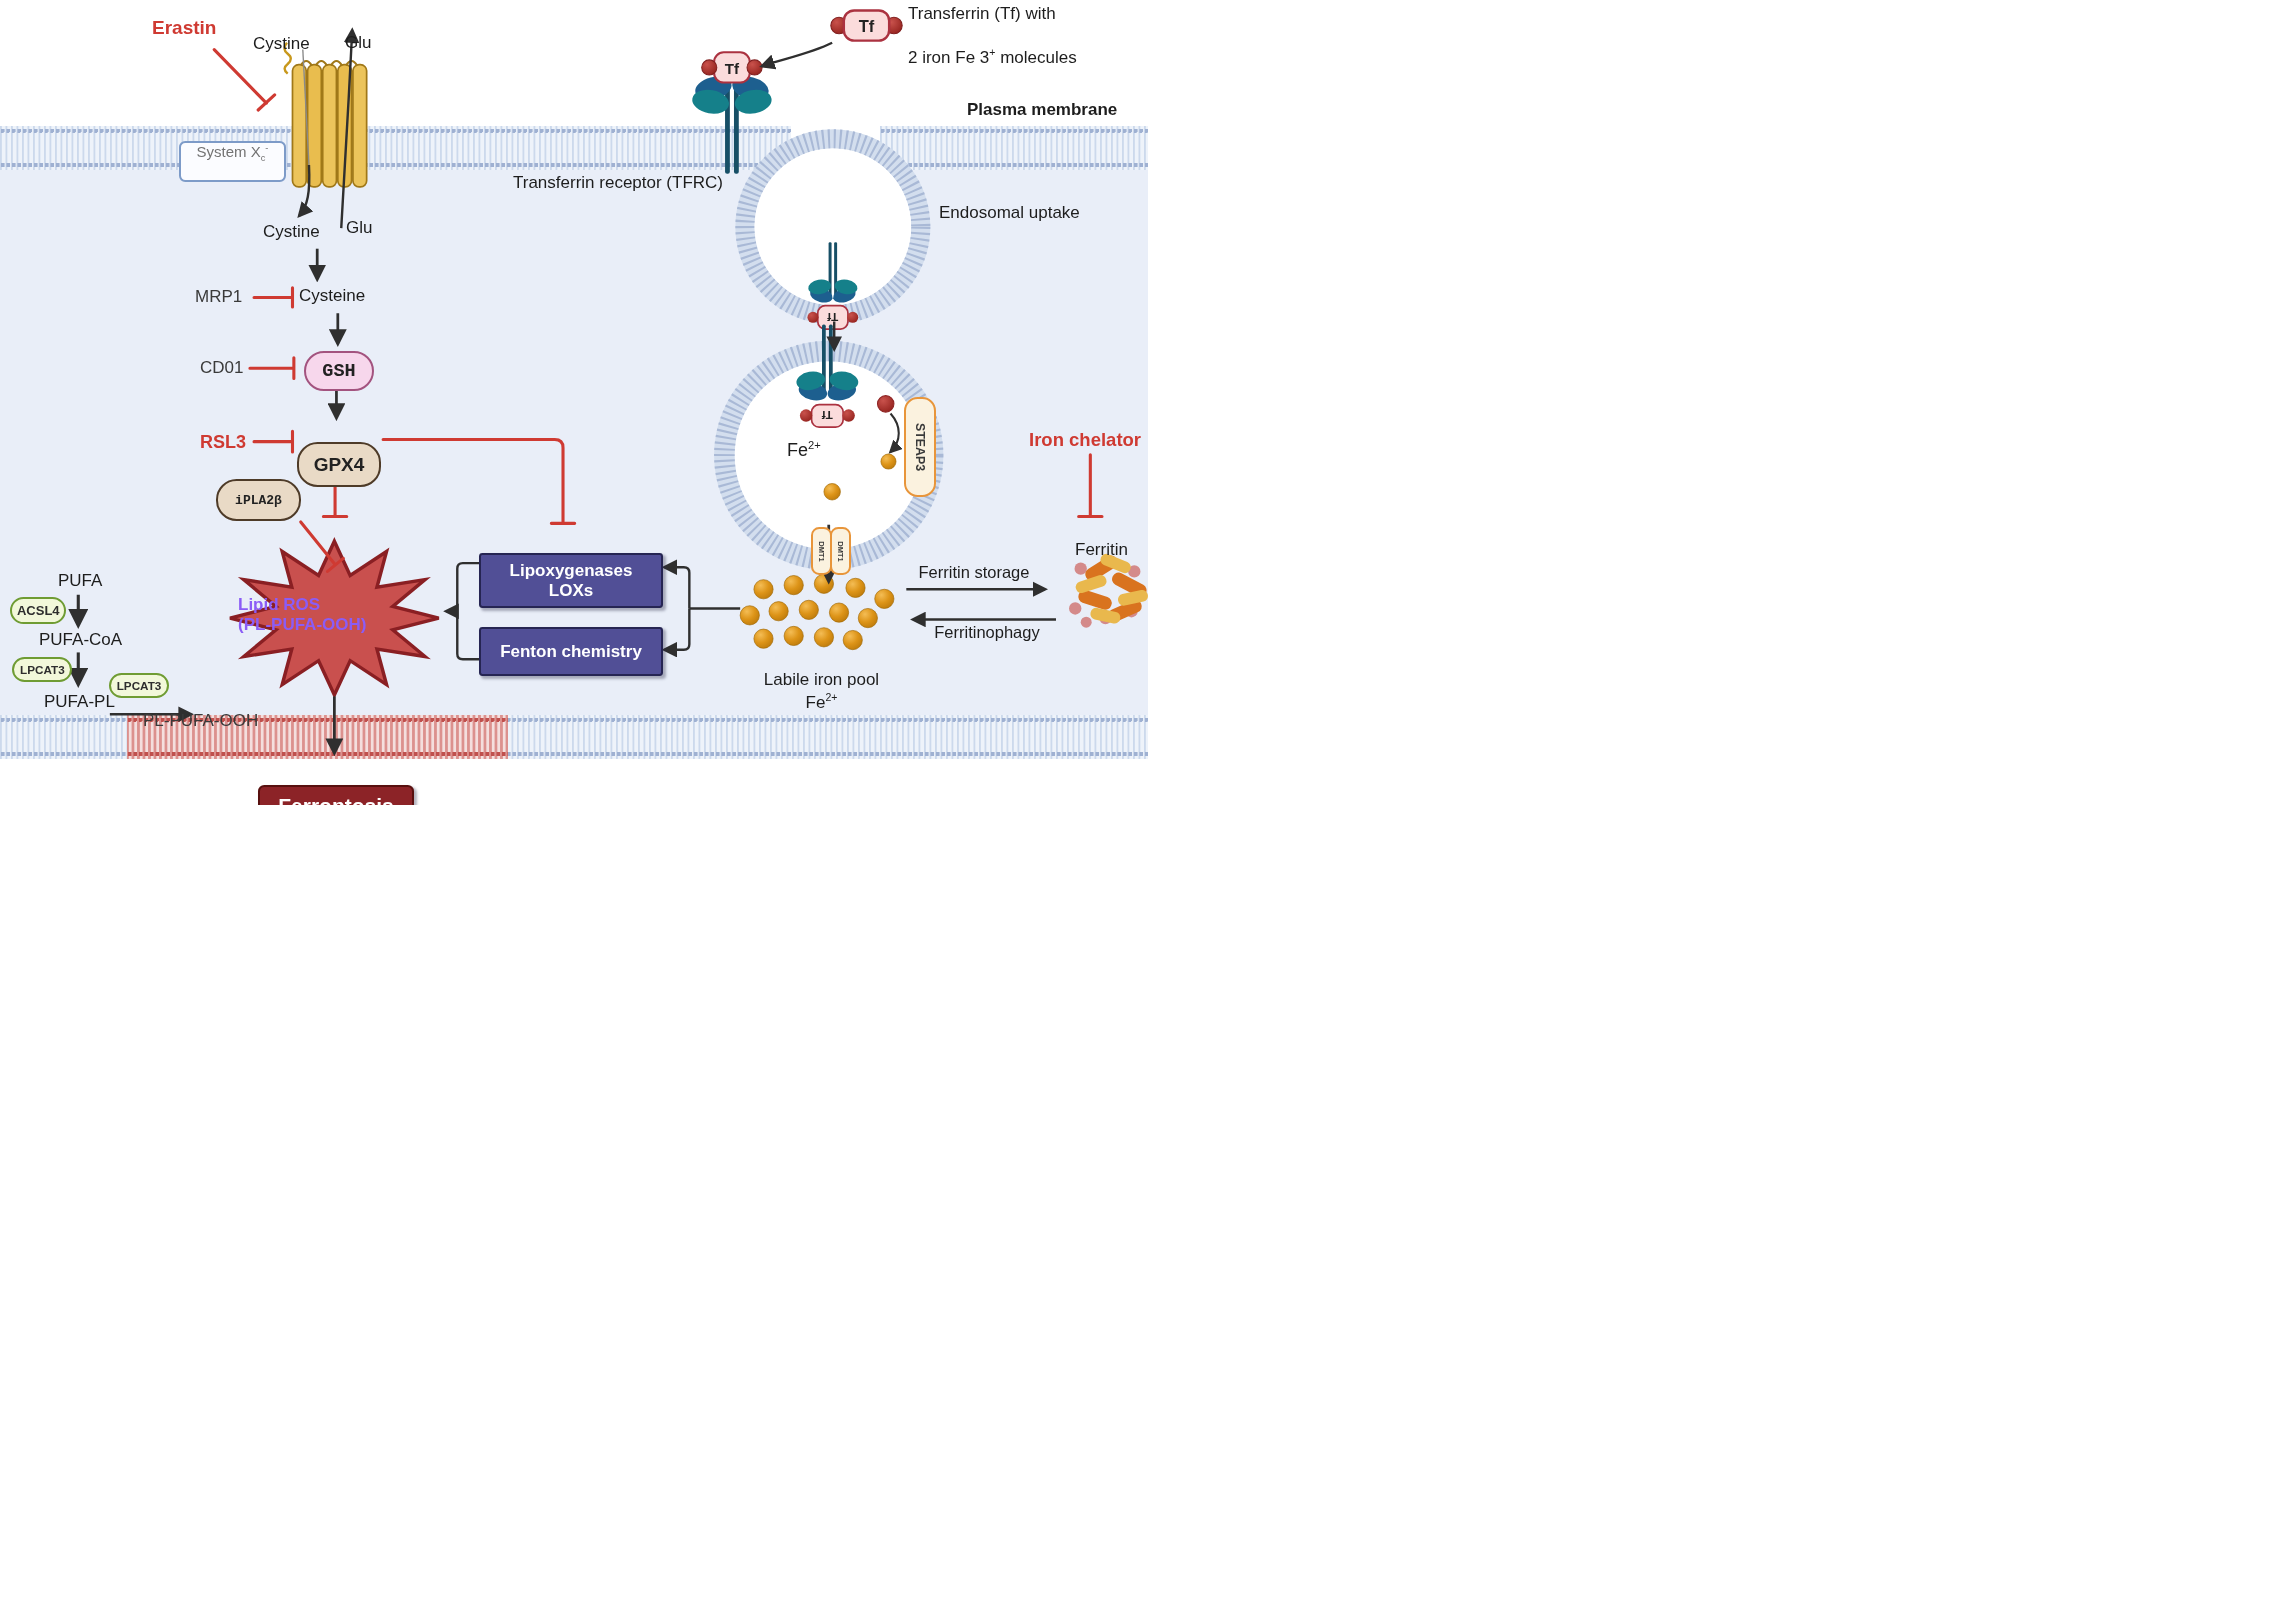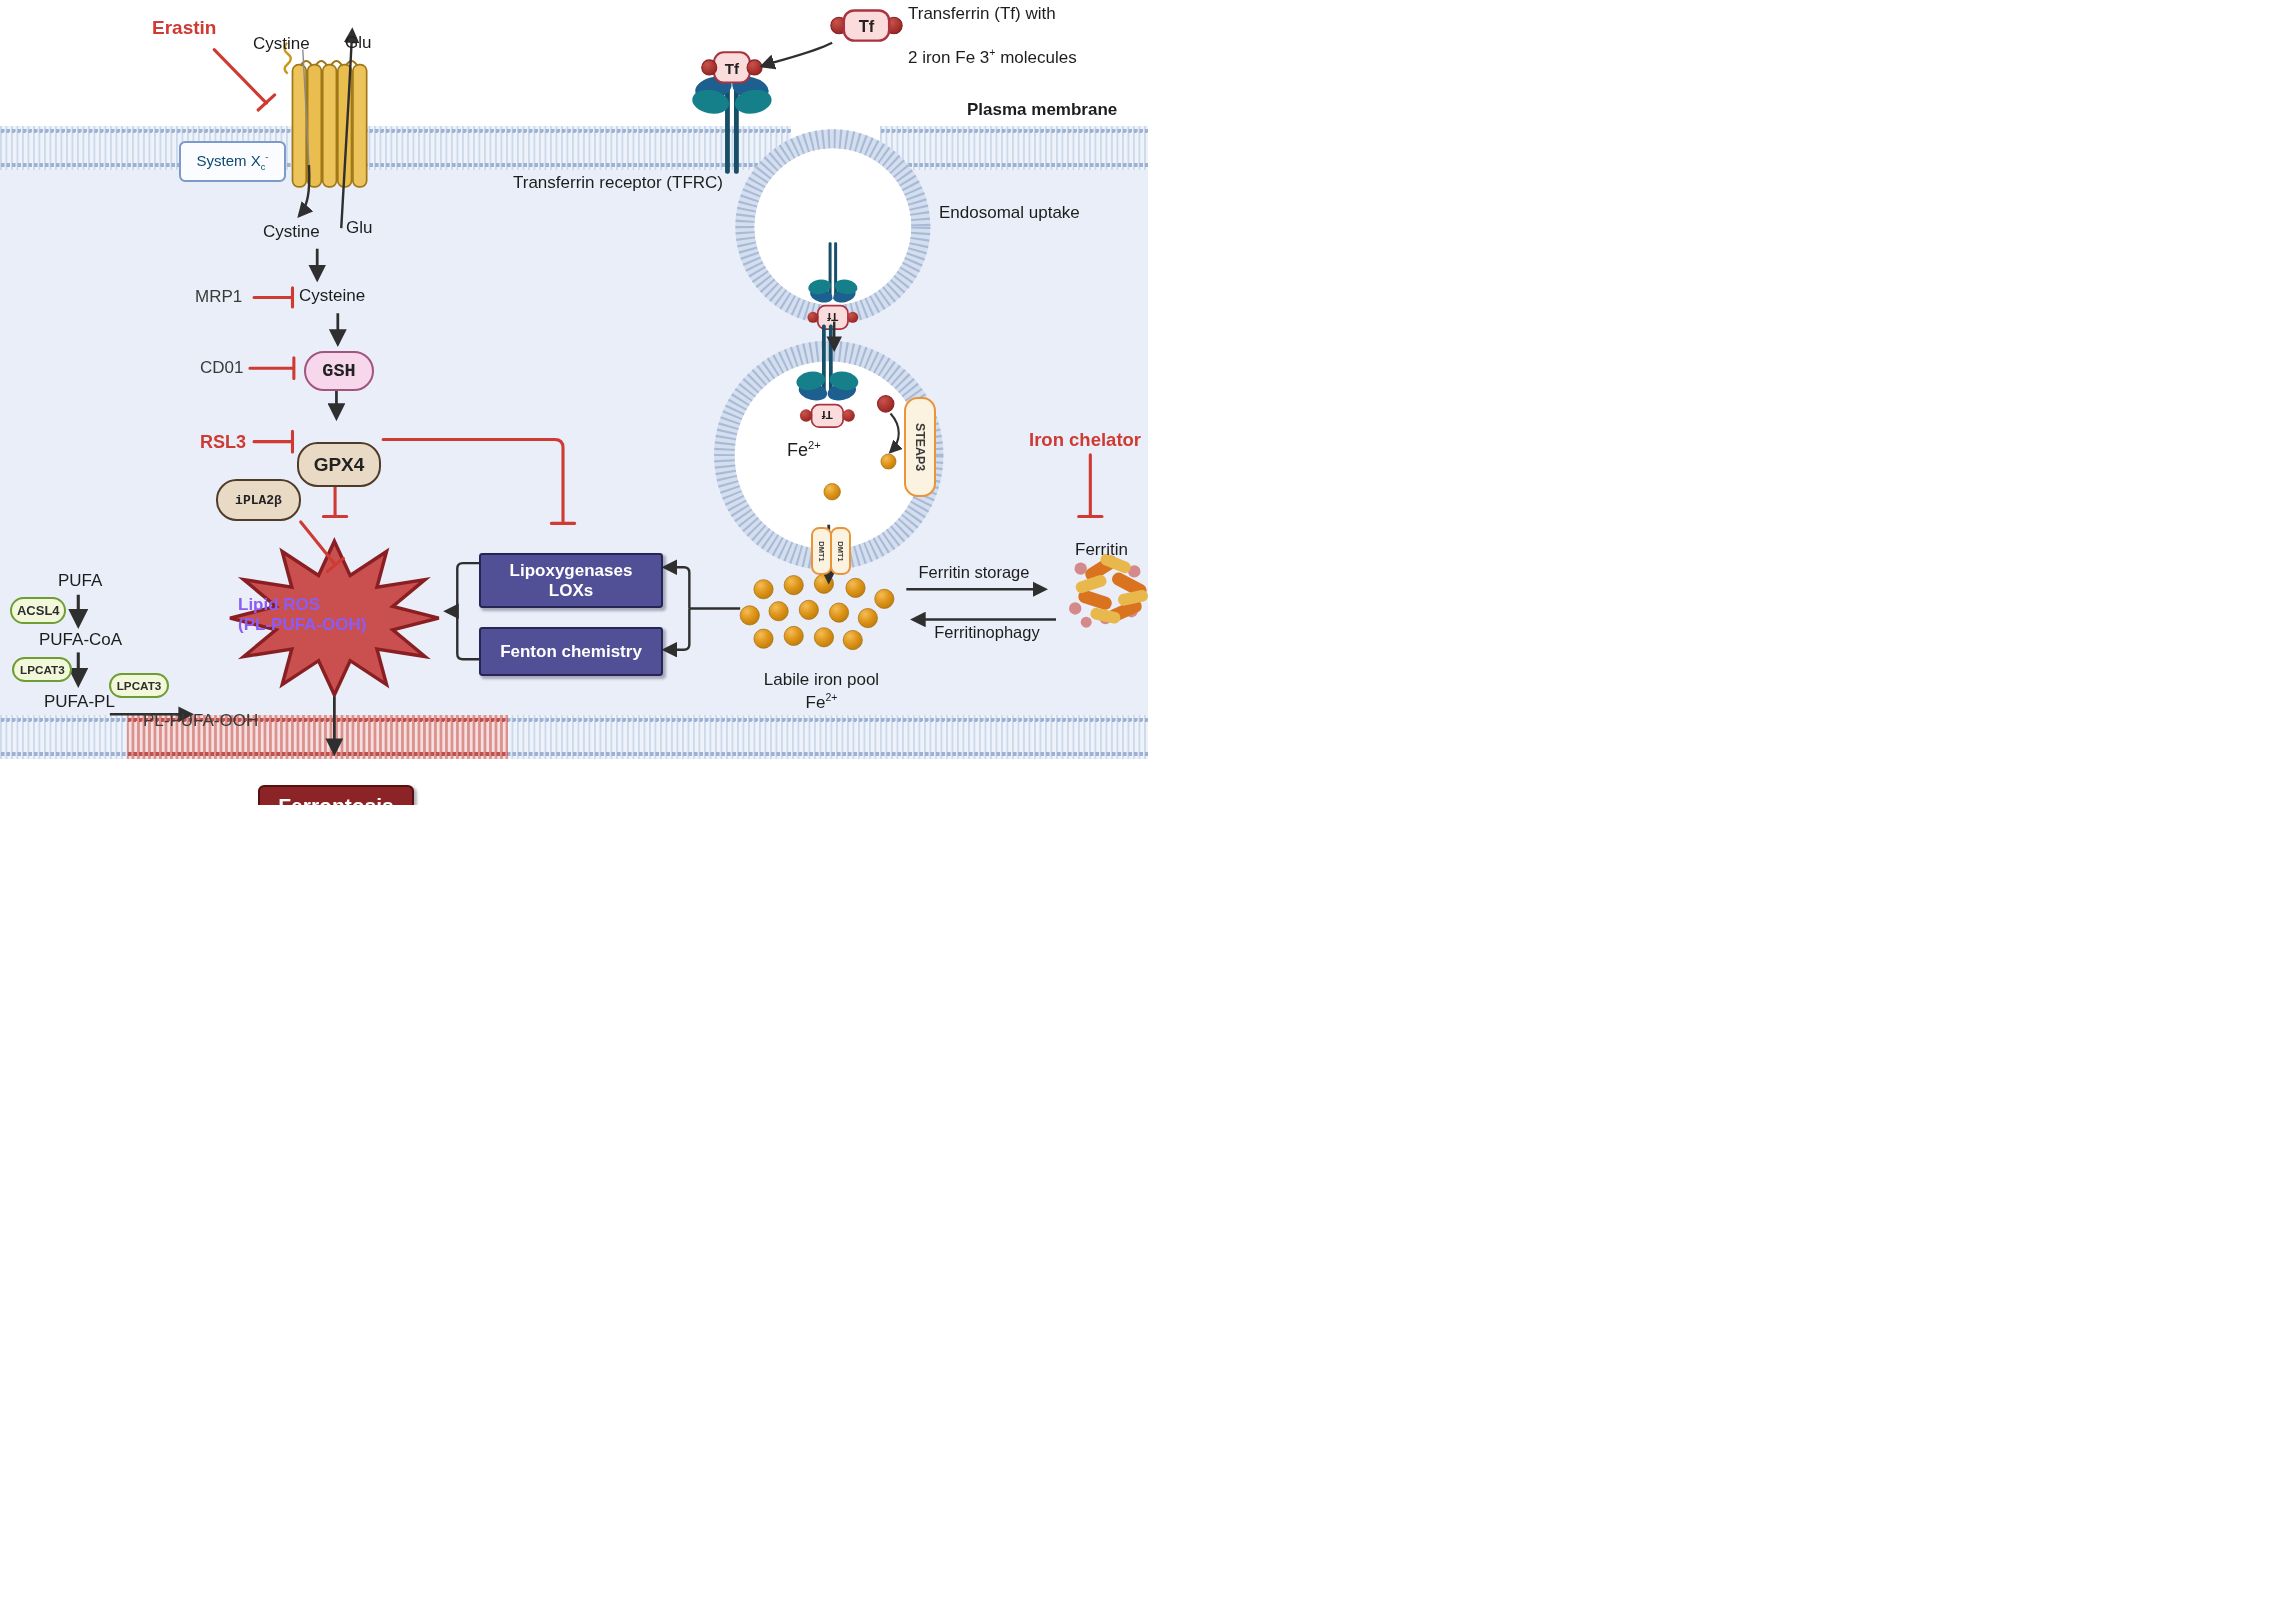--- a/index.html
+++ b/index.html
@@ -26,21 +26,21 @@
   .lbl.center{text-align:center;}
   sub.sm{font-size:62%;}
   sup.sm{font-size:62%;vertical-align:super;}
   .pill{position:absolute;z-index:3;display:flex;align-items:center;justify-content:center;
         border-radius:20.6px;color:#222;font-weight:bold;}
   .pill.tan{background:#e9dac6;border:2.7px solid #4e3b28;}
   .pill.pink{background:#f7d7ec;border:2.7px solid #a3537f;}
   .pill.green{background:#f2f8da;border:2.1px solid #6f9c33;color:#2e2e2e;}
   .pill.orange{background:#fbf2df;border:2.1px solid #e8953a;}
   .xcbox{position:absolute;z-index:3;background:#fbfcff;border:2.1px solid #7d9bc8;border-radius:6.2px;
-         display:flex;align-items:center;justify-content:center;font-size:15px;color:#0c4a6e;}
+         display:flex;justify-content:center;font-size:15px;color:#737373;}
   .ebox{position:absolute;z-index:3;background:#514f96;border:2.1px solid #262553;border-radius:3.4px;
         color:#fff;font-weight:bold;display:flex;flex-direction:column;align-items:center;justify-content:center;
         font-size:17px;box-shadow:2.1px 2.7px 2.7px rgba(40,40,70,.35);text-align:center;line-height:1.15;}
   .ferroptosis{position:absolute;z-index:3;background:#8c2327;border:2.1px solid #58100f;border-radius:6.2px;
         color:#fff;font-weight:bold;font-size:21px;display:flex;align-items:center;justify-content:center;
         box-shadow:2.1px 2.7px 2.7px rgba(40,40,70,.35);}
   .starlbl{position:absolute;z-index:3;color:#8b5cf6;font-weight:bold;font-size:17px;text-align:left;}
   .vtext{transform:rotate(90deg);white-space:nowrap;font-weight:bold;color:#3a3a3a;}
 </style>
 </head>

